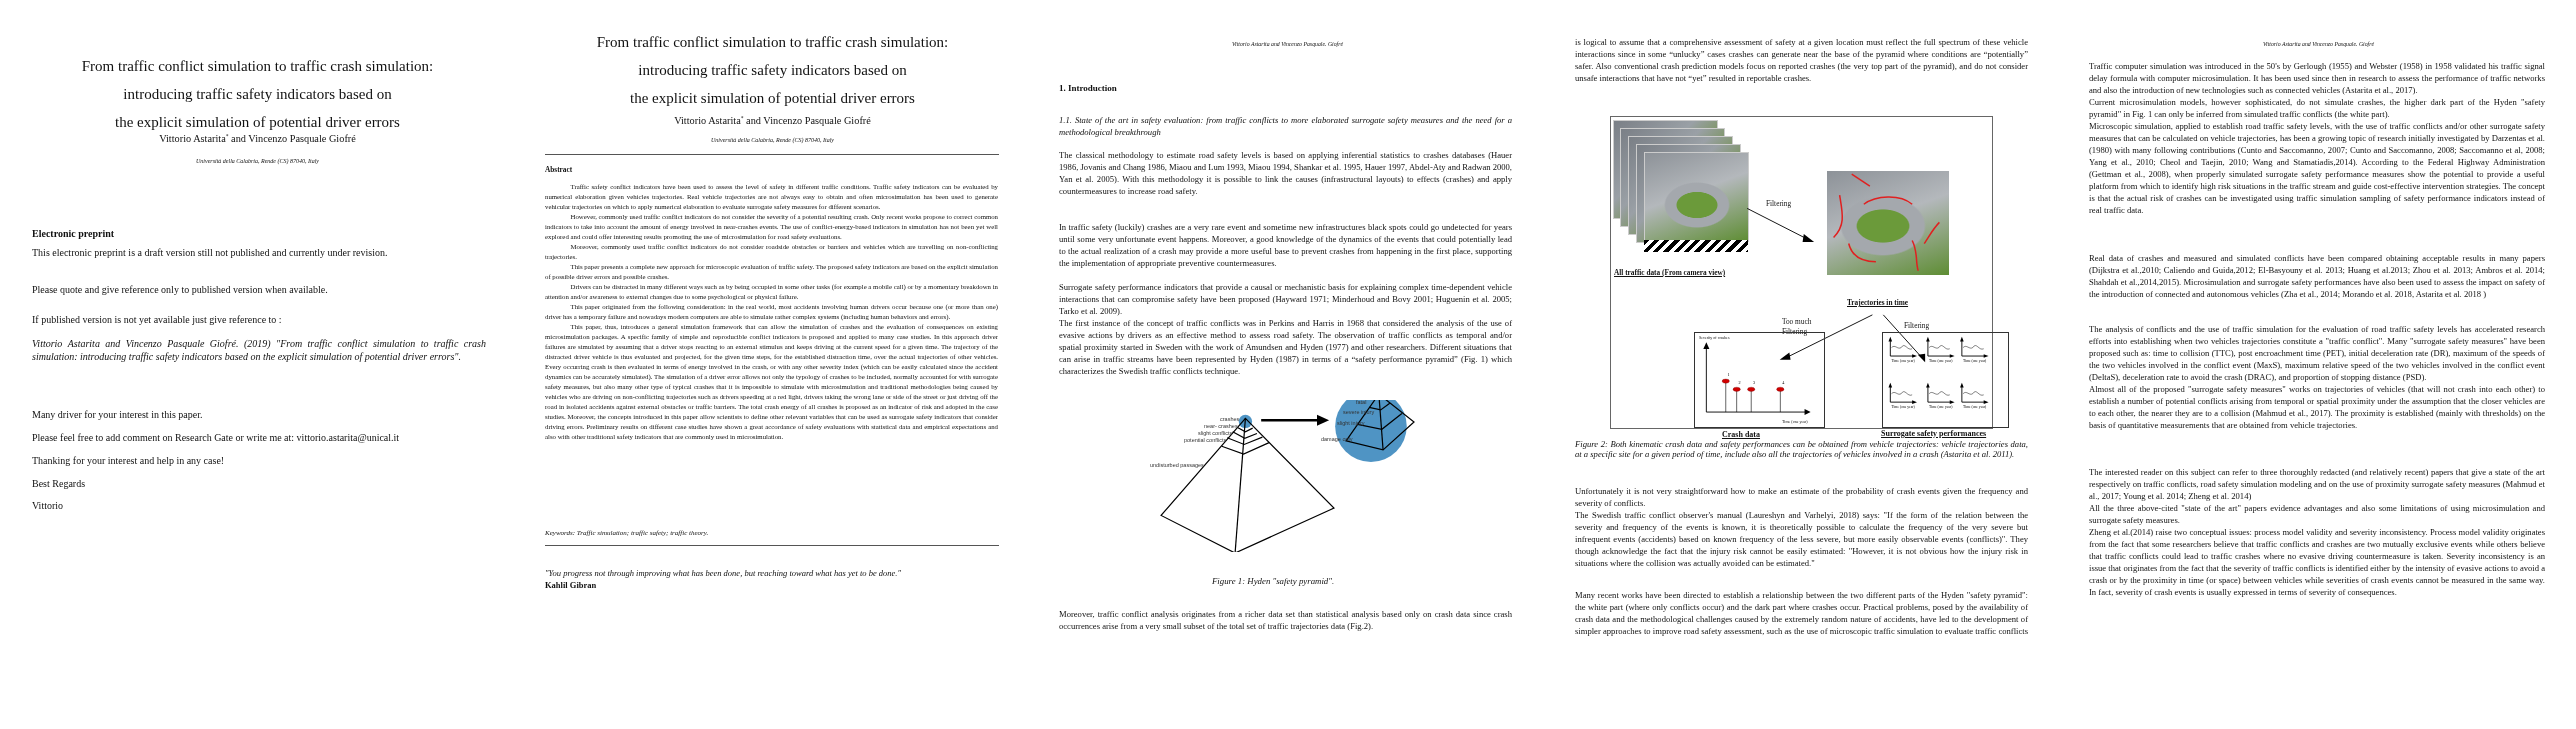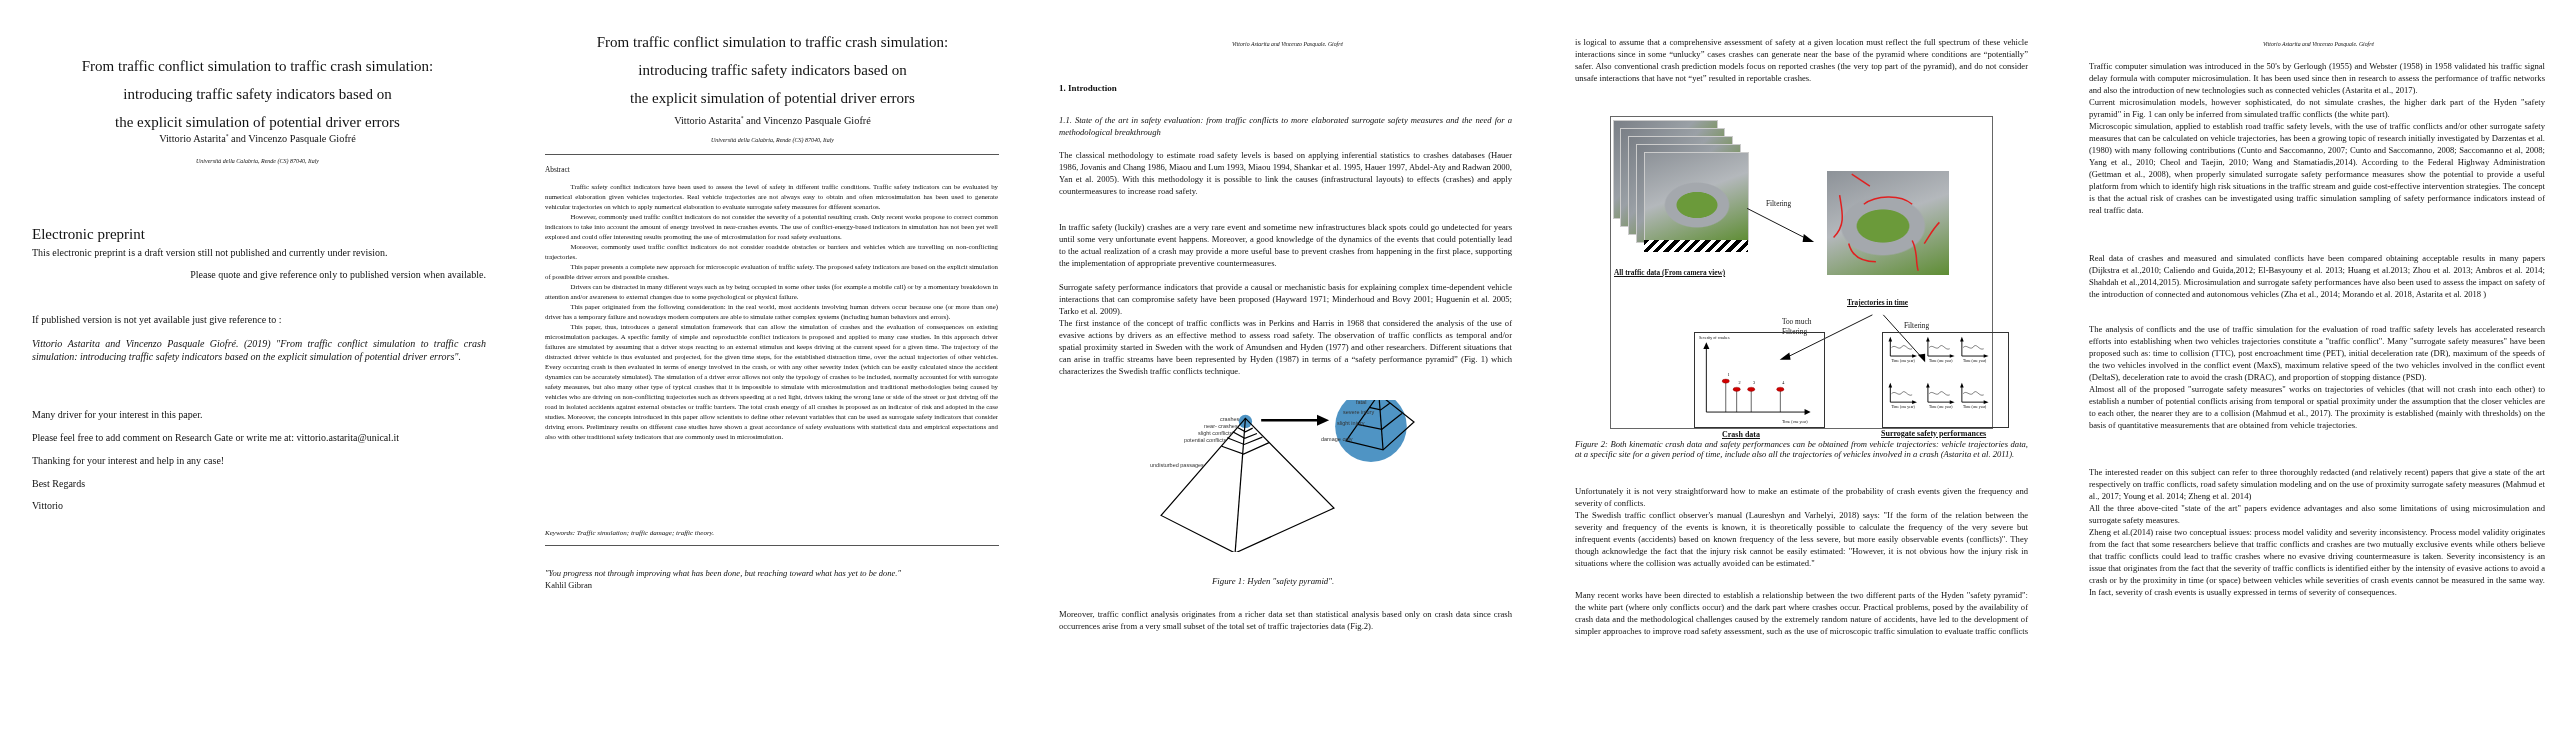--- a/index.html
+++ b/index.html
@@ -3,21 +3,21 @@
 <meta charset="utf-8">
 <style>
   html, body { margin: 0; padding: 0; background: #ffffff; }
   body { width: 2576px; height: 729px; overflow: hidden; position: relative; font-family: "Liberation Serif", "DejaVu Serif", serif; color: #111; }
   .page { position: absolute; top: 0; width: 515px; height: 636px; background: #fff; overflow: hidden; }
   #p1 { left: 0; } #p2 { left: 515px; } #p3 { left: 1030px; } #p4 { left: 1546px; } #p5 { left: 2061px; }
   .abs { position: absolute; }
   .center { text-align: center; }
   .justify { text-align: justify; }
   .ital { font-style: italic; }
-  .bold { font-weight: normal; }
+  .bold { font-weight: bold; }
 
   
   #p1 .title { left: 0; width: 515px; font-size: 15px; line-height: 28px; top: 52px; }
   #p1 .authors { left: 0; width: 515px; top: 133px; font-size: 10.3px; }
   #p1 .affil { left: 0; width: 515px; top: 158px; font-size: 6px; font-style: italic; }
   #p1 .body { left: 32px; width: 454px; font-size: 10px; line-height: 12px; }
   .sup { font-size: 5.5px; vertical-align: super; }
   .fnrule { height: 0.6px; width: 36px; background: #999; }
   .fn { font-size: 5.8px; line-height: 8px; }
 
@@ -49,23 +49,23 @@
   <div class="abs title center">
     <div>From traffic conflict simulation to traffic crash simulation:</div>
     <div>introducing traffic safety indicators based on</div>
     <div>the explicit simulation of potential driver errors</div>
   </div>
   <div class="abs authors center">
     <span>Vittorio Astarita</span><span class="sup">*</span><span> and Vincenzo Pasquale Giofré</span>
   </div>
   <div class="abs affil center">Università della Calabria, Rende (CS) 87040, Italy</div>
 
-  <div class="abs body bold" style="top:228px;font-size:15px;">Electronic preprint</div>
+  <div class="abs body bold" style="top:228px;font-size:10px;">Electronic preprint</div>
   <div class="abs body" style="top:247px;">This electronic preprint is a draft version still not published and currently under revision.</div>
-  <div class="abs body" style="top:269px;text-align:right;">Please quote and give reference only to published version when available.</div>
+  <div class="abs body" style="top:284px;">Please quote and give reference only to published version when available.</div>
   <div class="abs body" style="top:314px;">If published version is not yet available just give reference to :</div>
   <div class="abs body ital justify" style="top:337px;line-height:13.4px;">Vittorio Astarita and Vincenzo Pasquale Giofré. (2019) "From traffic conflict simulation to traffic crash simulation: introducing traffic safety indicators based on the explicit simulation of potential driver errors".</div>
   <div class="abs body" style="top:409px;">Many driver for your interest in this paper.</div>
   <div class="abs body" style="top:432px;">Please feel free to add comment on Research Gate or write me at: vittorio.astarita@unical.it</div>
   <div class="abs body" style="top:455px;">Thanking for your interest and help in any case!</div>
   <div class="abs body" style="top:478px;">Best Regards</div>
   <div class="abs body" style="top:500px;">Vittorio</div>
 
   <div class="abs fnrule" style="left:32px;top:655px;"></div>
   <div class="abs fn" style="left:43px;top:665px;">
@@ -88,21 +88,21 @@
   <div class="abs bold" style="left:30px;top:165px;font-size:7.3px;">Abstract</div>
   <div class="abs abstract-text justify" style="top:182px;">
     <p>Traffic safety conflict indicators have been used to assess the level of safety in different traffic conditions. Traffic safety indicators can be evaluated by numerical elaboration given vehicles trajectories. Real vehicle trajectories are not always easy to obtain and often microsimulation has been used to generate vehicular trajectories on which to apply numerical elaboration to evaluate surrogate safety measures for different scenarios.</p>
     <p>However, commonly used traffic conflict indicators do not consider the severity of a potential resulting crash. Only recent works propose to correct common indicators to take into account the amount of energy involved in near-crashes events. The use of conflict-energy-based indicators in simulation has not been yet well explored and could offer interesting results promoting the use of microsimulation for road safety evaluations.</p>
     <p>Moreover, commonly used traffic conflict indicators do not consider roadside obstacles or barriers and vehicles which are travelling on non-conflicting trajectories.</p>
     <p>This paper presents a complete new approach for microscopic evaluation of traffic safety. The proposed safety indicators are based on the explicit simulation of possible driver errors and possible crashes.</p>
     <p>Drivers can be distracted in many different ways such as by being occupied in some other tasks (for example a mobile call) or by a momentary breakdown in attention and/or awareness to external changes due to some psychological or physical failure.</p>
     <p>This paper originated from the following consideration: in the real world, most accidents involving human drivers occur because one (or more than one) driver has a temporary failure and nowadays modern computers are able to simulate rather complex systems (including human behaviors and errors).</p>
     <p>This paper, thus, introduces a general simulation framework that can allow the simulation of crashes and the evaluation of consequences on existing microsimulation packages. A specific family of simple and reproducible conflict indicators is proposed and applied to many case studies. In this approach driver failures are simulated by assuming that a driver stops reacting to an external stimulus and keeps driving at the current speed for a given time. The trajectory of the distracted driver vehicle is thus evaluated and projected, for the given time steps, for the established distraction time, over the actual trajectories of other vehicles. Every occurring crash is then evaluated in terms of energy involved in the crash, or with any other severity index (which can be easily calculated since the accident dynamics can be accurately simulated). The simulation of a driver error allows not only the typology of crashes to be included, normally accounted for with surrogate safety measures, but also many other type of typical crashes that it is impossible to simulate with microsimulation and traditional methodologies being caused by vehicles who are driving on non-conflicting trajectories such as drivers speeding at a red light, drivers taking the wrong lane or side of the street or just driving off the road in isolated accidents against external obstacles or traffic barriers. The total crash energy of all crashes is proposed as an indicator of risk and adopted in the case studies. Moreover,  the concepts introduced in this paper allow scientists to define other relevant variables that can be used as surrogate safety indicators that consider driving errors. Preliminary results on different case studies have shown a great accordance of safety evaluations with statistical data and empirical expectations and also with other traditional safety indicators that are commonly used in microsimulation.</p>
   </div>
-  <div class="abs ital" style="left:30px;top:529px;font-size:7px;">Keywords: Traffic simulation; traffic damage;  traffic theory.</div>
+  <div class="abs ital" style="left:30px;top:529px;font-size:7px;">Keywords: Traffic simulation; traffic safety;  traffic theory.</div>
   <div class="abs hrule" style="left:30px;width:454px;top:545px;"></div>
   <div class="abs ital" style="left:30px;top:568px;font-size:8.5px;">"You progress not through improving what has been done, but reaching toward what has yet to be done."</div>
   <div class="abs bold" style="left:30px;top:580px;font-size:8.5px;">Kahlil Gibran</div>
   <div class="abs fnrule" style="left:31px;top:656px;"></div>
   <div class="abs fn" style="left:41px;top:665px;">
     <div><span class="sup">*</span> <span>Corresponding author. Tel.: +39-0984-49-6780; fax: +39-0984-49-6787.</span></div>
     <div><span class="ital">E-mail address</span><span>: vittorio.astarita@unical.it</span></div>
   </div>
 </div>
 

